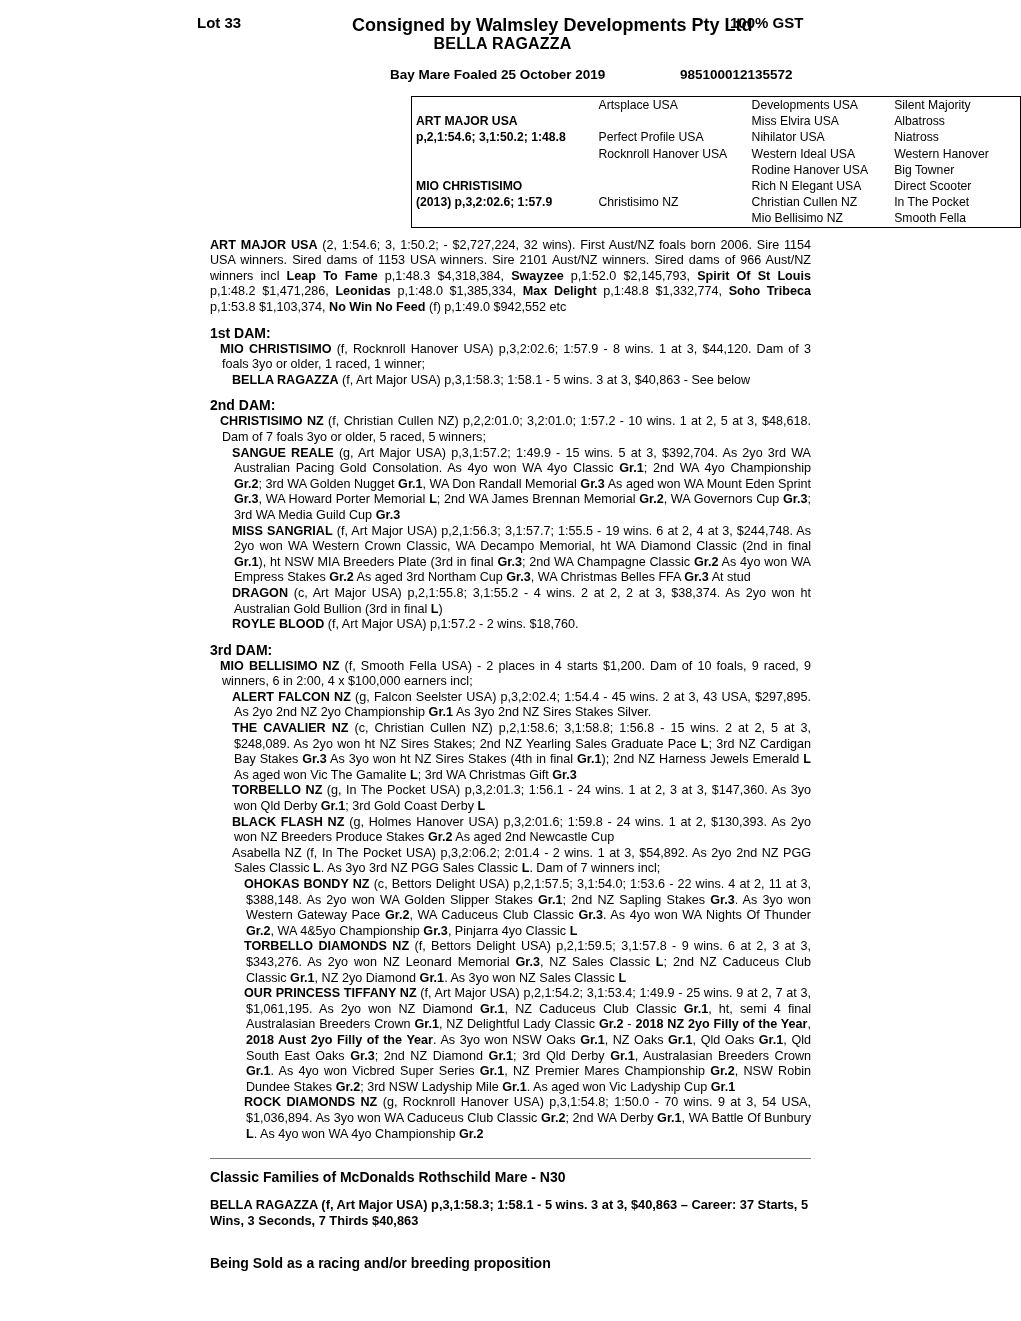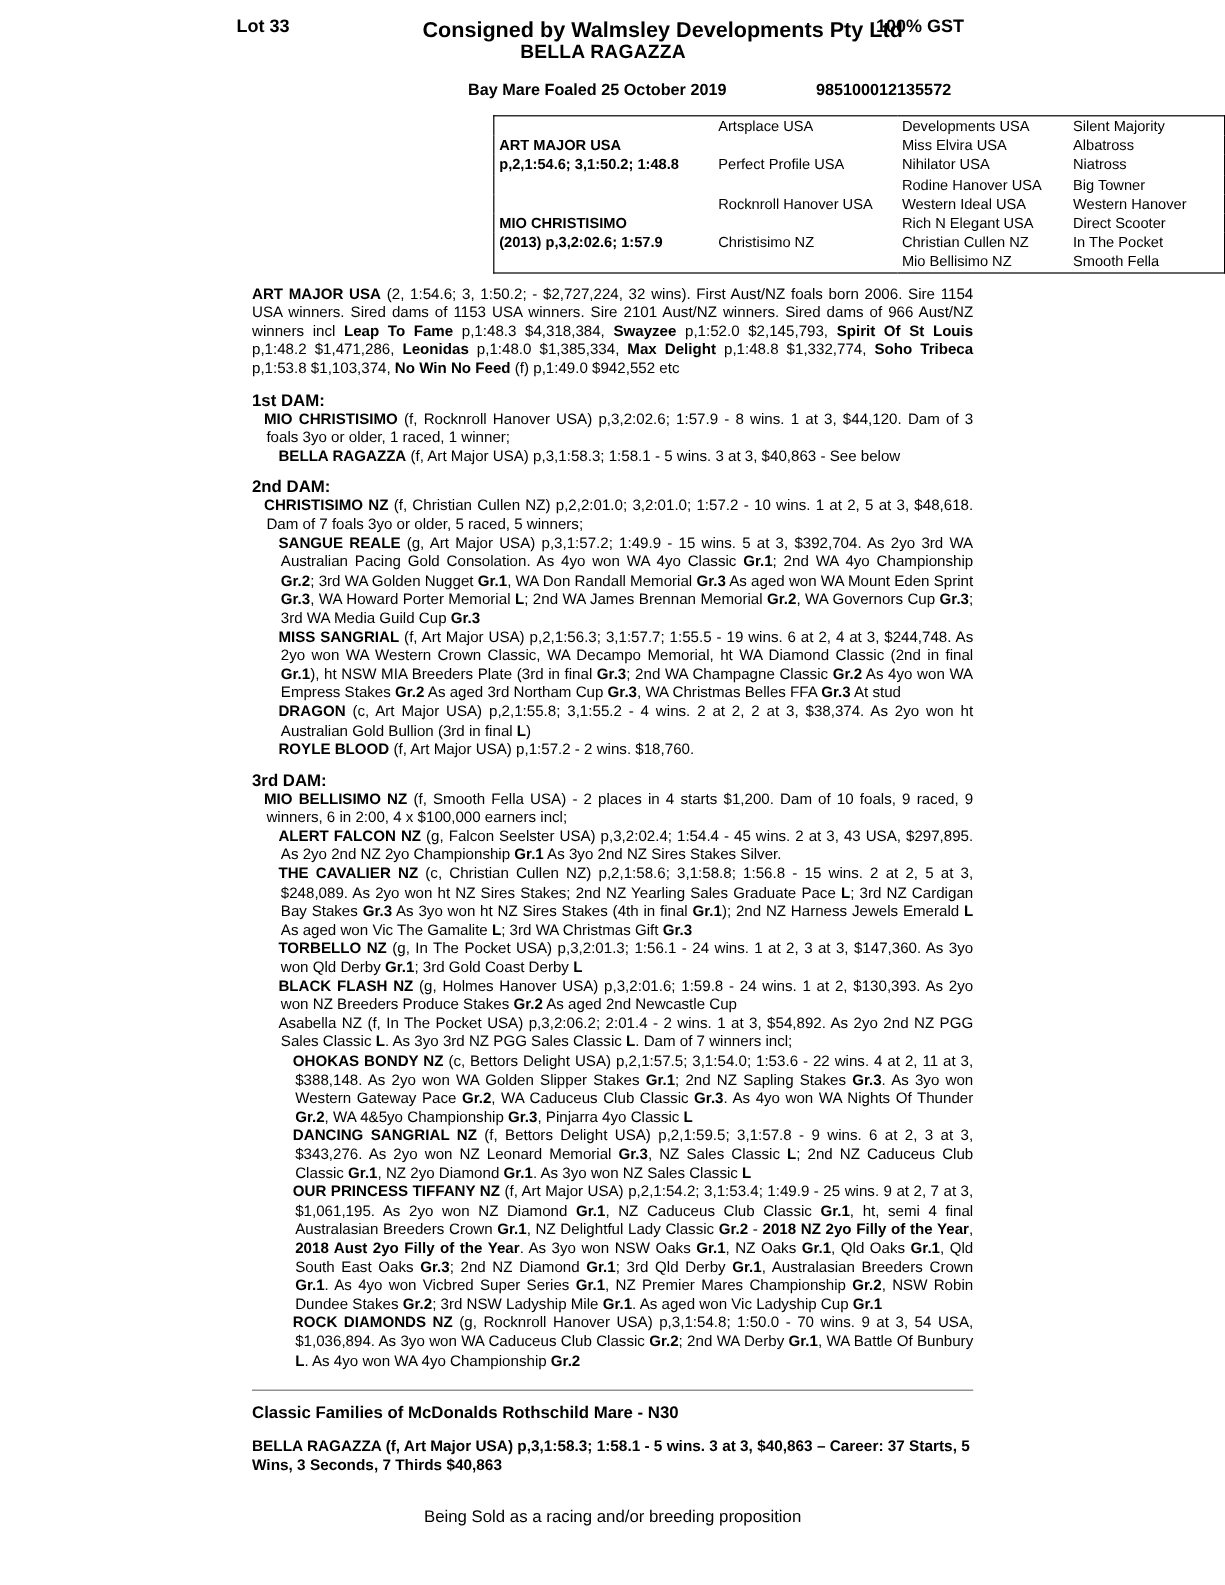--- a/index.html
+++ b/index.html
@@ -138,24 +138,23 @@
     font-size: 14px;
     margin: 0 0 0 0;
   }
   .summary {
     font-weight: bold;
     font-size: 12.8px;
     line-height: 16px;
     margin: 12px 0 0 0;
   }
   .being-sold {
-    font-weight: normal;
+    font-weight: bold;
     font-size: 14px;
     margin: 26px 0 0 0;
-    text-align: center;
   }
 </style>
 </head>
 <body>
 
 <div class="page">
 
   <div class="header">
     <div class="hdr-row1">
       <div class="lot">Lot 33</div>
@@ -185,29 +184,29 @@
           <td class="c4">Albatross</td>
         </tr>
         <tr>
           <td class="c1 b">p,2,1:54.6; 3,1:50.2; 1:48.8</td>
           <td class="c2">Perfect Profile USA</td>
           <td class="c3">Nihilator USA</td>
           <td class="c4">Niatross</td>
         </tr>
         <tr>
           <td class="c1"></td>
-          <td class="c2"></td>
-          <td class="c3">Rodine Hanover USA</td>
-          <td class="c4">Big Towner</td>
-        </tr>
-        <tr>
-          <td class="c1"></td>
           <td class="c2">Rocknroll Hanover USA</td>
           <td class="c3">Western Ideal USA</td>
           <td class="c4">Western Hanover</td>
+        </tr>
+        <tr>
+          <td class="c1"></td>
+          <td class="c2"></td>
+          <td class="c3">Rodine Hanover USA</td>
+          <td class="c4">Big Towner</td>
         </tr>
         <tr>
           <td class="c1 b">MIO CHRISTISIMO</td>
           <td class="c2"></td>
           <td class="c3">Rich N Elegant USA</td>
           <td class="c4">Direct Scooter</td>
         </tr>
         <tr>
           <td class="c1 b">(2013) p,3,2:02.6; 1:57.9</td>
           <td class="c2">Christisimo NZ</td>
@@ -240,21 +239,21 @@
     <div class="entry ind2"><b>ROYLE BLOOD</b> (f, Art Major USA) p,1:57.2 - 2 wins. $18,760.</div>
 
     <div class="dam-head">3rd DAM:</div>
     <div class="entry ind1"><b>MIO BELLISIMO NZ</b> (f, Smooth Fella USA) - 2 places in 4 starts $1,200. Dam of 10 foals, 9 raced, 9 winners, 6 in 2:00, 4 x $100,000 earners incl;</div>
     <div class="entry ind2"><b>ALERT FALCON NZ</b> (g, Falcon Seelster USA) p,3,2:02.4; 1:54.4 - 45 wins. 2 at 3, 43 USA, $297,895. As 2yo 2nd NZ 2yo Championship <b>Gr.1</b> As 3yo 2nd NZ Sires Stakes Silver.</div>
     <div class="entry ind2"><b>THE CAVALIER NZ</b> (c, Christian Cullen NZ) p,2,1:58.6; 3,1:58.8; 1:56.8 - 15 wins. 2 at 2, 5 at 3, $248,089. As 2yo won ht NZ Sires Stakes; 2nd NZ Yearling Sales Graduate Pace <b>L</b>; 3rd NZ Cardigan Bay Stakes <b>Gr.3</b> As 3yo won ht NZ Sires Stakes (4th in final <b>Gr.1</b>); 2nd NZ Harness Jewels Emerald <b>L</b> As aged won Vic The Gamalite <b>L</b>; 3rd WA Christmas Gift <b>Gr.3</b></div>
     <div class="entry ind2"><b>TORBELLO NZ</b> (g, In The Pocket USA) p,3,2:01.3; 1:56.1 - 24 wins. 1 at 2, 3 at 3, $147,360. As 3yo won Qld Derby <b>Gr.1</b>; 3rd Gold Coast Derby <b>L</b></div>
     <div class="entry ind2"><b>BLACK FLASH NZ</b> (g, Holmes Hanover USA) p,3,2:01.6; 1:59.8 - 24 wins. 1 at 2, $130,393. As 2yo won NZ Breeders Produce Stakes <b>Gr.2</b> As aged 2nd Newcastle Cup</div>
     <div class="entry ind2">Asabella NZ (f, In The Pocket USA) p,3,2:06.2; 2:01.4 - 2 wins. 1 at 3, $54,892. As 2yo 2nd NZ PGG Sales Classic <b>L</b>. As 3yo 3rd NZ PGG Sales Classic <b>L</b>. Dam of 7 winners incl;</div>
     <div class="entry ind3"><b>OHOKAS BONDY NZ</b> (c, Bettors Delight USA) p,2,1:57.5; 3,1:54.0; 1:53.6 - 22 wins. 4 at 2, 11 at 3, $388,148. As 2yo won WA Golden Slipper Stakes <b>Gr.1</b>; 2nd NZ Sapling Stakes <b>Gr.3</b>. As 3yo won Western Gateway Pace <b>Gr.2</b>, WA Caduceus Club Classic <b>Gr.3</b>. As 4yo won WA Nights Of Thunder <b>Gr.2</b>, WA 4&amp;5yo Championship <b>Gr.3</b>, Pinjarra 4yo Classic <b>L</b></div>
-    <div class="entry ind3"><b>DANCING SANGRIAL NZ</b> (f, Bettors Delight USA) p,2,1:59.5; 3,1:57.8 - 9 wins. 6 at 2, 3 at 3, $343,276. As 2yo won NZ Leonard Memorial <b>Gr.3</b>, NZ Sales Classic <b>L</b>; 2nd NZ Caduceus Club Classic <b>Gr.1</b>, NZ 2yo Diamond <b>Gr.1</b>. As 3yo won NZ Sales Classic <b>L</b></div>
+    <div class="entry ind3"><b>TORBELLO DIAMONDS NZ</b> (f, Bettors Delight USA) p,2,1:59.5; 3,1:57.8 - 9 wins. 6 at 2, 3 at 3, $343,276. As 2yo won NZ Leonard Memorial <b>Gr.3</b>, NZ Sales Classic <b>L</b>; 2nd NZ Caduceus Club Classic <b>Gr.1</b>, NZ 2yo Diamond <b>Gr.1</b>. As 3yo won NZ Sales Classic <b>L</b></div>
     <div class="entry ind3"><b>OUR PRINCESS TIFFANY NZ</b> (f, Art Major USA) p,2,1:54.2; 3,1:53.4; 1:49.9 - 25 wins. 9 at 2, 7 at 3, $1,061,195. As 2yo won NZ Diamond <b>Gr.1</b>, NZ Caduceus Club Classic <b>Gr.1</b>, ht, semi 4 final Australasian Breeders Crown <b>Gr.1</b>, NZ Delightful Lady Classic <b>Gr.2</b> - <b>2018 NZ 2yo Filly of the Year</b>, <b>2018 Aust 2yo Filly of the Year</b>. As 3yo won NSW Oaks <b>Gr.1</b>, NZ Oaks <b>Gr.1</b>, Qld Oaks <b>Gr.1</b>, Qld South East Oaks <b>Gr.3</b>; 2nd NZ Diamond <b>Gr.1</b>; 3rd Qld Derby <b>Gr.1</b>, Australasian Breeders Crown <b>Gr.1</b>. As 4yo won Vicbred Super Series <b>Gr.1</b>, NZ Premier Mares Championship <b>Gr.2</b>, NSW Robin Dundee Stakes <b>Gr.2</b>; 3rd NSW Ladyship Mile <b>Gr.1</b>. As aged won Vic Ladyship Cup <b>Gr.1</b></div>
     <div class="entry ind3"><b>ROCK DIAMONDS NZ</b> (g, Rocknroll Hanover USA) p,3,1:54.8; 1:50.0 - 70 wins. 9 at 3, 54 USA, $1,036,894. As 3yo won WA Caduceus Club Classic <b>Gr.2</b>; 2nd WA Derby <b>Gr.1</b>, WA Battle Of Bunbury <b>L</b>. As 4yo won WA 4yo Championship <b>Gr.2</b></div>
 
     <hr class="rule">
 
     <div class="classic">Classic Families of McDonalds Rothschild Mare - N30</div>
 
     <div class="summary">BELLA RAGAZZA (f, Art Major USA) p,3,1:58.3; 1:58.1 - 5 wins. 3 at 3, $40,863 – Career: 37 Starts, 5 Wins, 3 Seconds, 7 Thirds $40,863</div>
 
     <div class="being-sold">Being Sold as a racing and/or breeding proposition</div>

